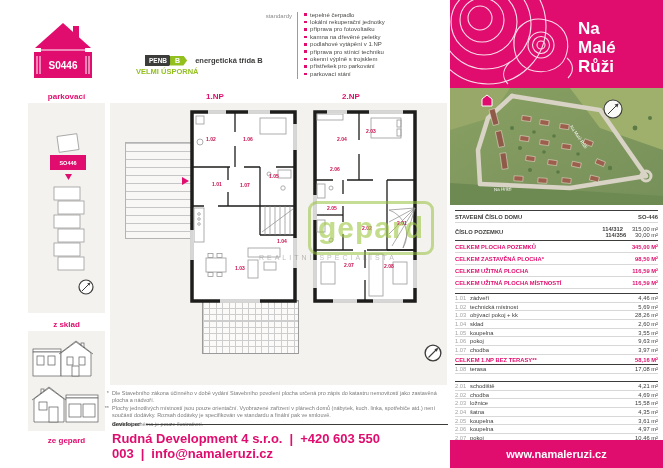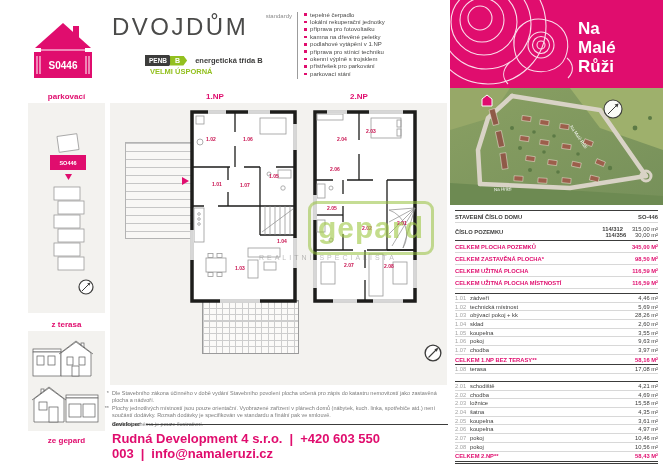--- a/index.html
+++ b/index.html
@@ -76,27 +76,26 @@
       <rect x="49" y="32" width="9" height="26"></rect>
     </g>
     <line x1="3" y1="30" x2="55" y2="30" stroke="#fff" stroke-width="1"></line>
     <rect x="2.5" y="36" width="1" height="18" fill="#fff"></rect>
     <rect x="5.5" y="36" width="1" height="18" fill="#fff"></rect>
     <rect x="51.5" y="36" width="1" height="18" fill="#fff"></rect>
     <rect x="54.5" y="36" width="1" height="18" fill="#fff"></rect>
     <text x="29" y="49" text-anchor="middle" font-size="10" font-weight="bold" fill="#fff">S0446</text>
   </svg>
 
-  <div class="abs title" style="left:112px;top:13px;">DVOJDŮM</div>
   <div class="abs" style="left:112px;top:55px;display:flex;align-items:center;padding-left:33px;">
     <span class="penb-dark">PENB</span>
       <span class="penb-green">B</span>
     <span class="energy-line" style="margin-left:8px;">energetická třída B</span>
   </div>
-  <div class="abs energy-line green" style="left:150px;top:67px;text-align:right;">VELMI ÚSPORNÁ</div>
+  <div class="abs energy-line green" style="left:136px;top:67px;text-align:right;">VELMI ÚSPORNÁ</div>
 
   <div class="abs std-label" style="left:248px;top:13px;width:44px;text-align:right;">standardy</div>
   <div class="abs vrule" style="left:297px;top:12px;height:67px;"></div>
   <ul class="abs std-list" style="left:304px;top:11px;width:142px;">
 
       <li>
         <span class="std-sq"></span>
         <span>tepelné čerpadlo</span>
       </li>
 
@@ -157,21 +156,21 @@
       <text x="40" y="62" text-anchor="middle" font-size="5.5" font-weight="bold" fill="#fff">SO446</text>
       <polygon points="37,71 44,71 40.5,77" fill="#e00d6e"></polygon>
       <g transform="translate(50,176)">
         <circle cx="8" cy="8" r="7" fill="rgba(255,255,255,.9)" stroke="#3c3c3b" stroke-width="1.2"></circle>
         <line x1="4" y1="12" x2="12" y2="4" stroke="#3c3c3b" stroke-width="1"></line>
         <polygon points="12.5,3.5 9.2,4.6 11.4,6.8" fill="#3c3c3b"></polygon>
       </g>
     </svg>
   </div>
 
-  <div class="abs plabel" style="left:28px;top:320px;width:77px;">z terasa</div>
+  <div class="abs plabel" style="left:28px;top:320px;width:77px;">z sklad</div>
   <div class="abs panel" style="left:28px;top:331px;width:77px;height:100px;">
     <svg class="abs" style="left:3px;top:6px;" width="70" height="42" viewBox="0 0 70 42" fill="#fff" stroke="#5a5a5a" stroke-width="0.7">
       <rect x="50" y="6" width="3" height="6"></rect>
       <rect x="2" y="12" width="28" height="3"></rect>
       <rect x="2" y="15" width="28" height="24"></rect>
       <polygon points="30,39 30,16 45,5 60,16 60,39"></polygon>
       <path d="M28,17 L45,4 L62,17" fill="none"></path>
       <rect x="6" y="19" width="7" height="9"></rect>
         <rect x="17" y="19" width="7" height="9"></rect>
       <rect x="36" y="20" width="6" height="8"></rect>
@@ -186,21 +185,21 @@
       <path d="M1,17 L18,4 L35,17" fill="none"></path>
       <rect x="8" y="19" width="8" height="8"></rect>
       <rect x="38" y="21" width="12" height="13"></rect>
         <rect x="52" y="21" width="12" height="13"></rect>
       <rect x="18" y="24" width="9" height="15"></rect>
     </svg>
   </div>
   <div class="abs plabel" style="left:28px;top:436px;width:77px;">ze gepard</div>
 
   <div class="abs plabel" style="left:160px;top:92px;width:110px;">1.NP</div>
-  <div class="abs plabel" style="left:304px;top:92px;width:110px;">2.NP</div>
+  <div class="abs plabel" style="left:296px;top:92px;width:110px;">2.NP</div>
   <div class="abs panel" style="left:110px;top:103px;width:337px;height:282px;"></div>
 
   <div class="abs carport" style="left:125px;top:142px;width:66px;height:95px;"></div>
   <div class="abs terrace" style="left:202px;top:300px;width:95px;height:52px;"></div>
   <div class="abs arrow-right" style="left:182px;top:177px;"></div>
 
   <div class="abs" style="left:190px;top:110px;width:107px;height:193px;">
     <svg width="107" height="193" viewBox="0 0 107 193">
       <rect x="2" y="2" width="103" height="189" fill="#fff" stroke="#1d1d1b" stroke-width="3.5"></rect>
       <g stroke="#1d1d1b" stroke-width="1.3">
@@ -545,20 +544,23 @@
           <span class="rname">pokoj</span>
           <span class="rarea">10,56 m²</span>
         </div>
       </div>
     <div class="trow h9 dbl prow">
       <span>CELKEM 2.NP**</span>
       <span>58,43 m²</span>
     </div>
   </div>
 
+  <div class="abs webbar" style="left:450px;top:440px;width:213px;height:28px;">
+    <span>www.namaleruzi.cz</span>
+  </div>
 
   <div class="abs" style="left:112px;top:390px;width:336px;">
     <p class="note" style="position:relative;">
       <span class="note-mark">*</span>
       <span>Dle Stavebního zákona účinného v době vydání Stavebního povolení plocha určená pro zápis do katastru nemovitostí jako zastavěná plocha a nádvoří.</span>
     </p>
     <p class="note" style="position:relative;">
       <span class="note-mark">**</span>
       <span>Plochy jednotlivých místností jsou pouze orientační. Vyobrazené zařízení v plánech domů (nábytek, kuch. linka, spotřebiče atd.) není součástí dodávky. Rozsah dodávky je specifikován ve standardu a finální pak ve smlouvě.</span>
     </p>

